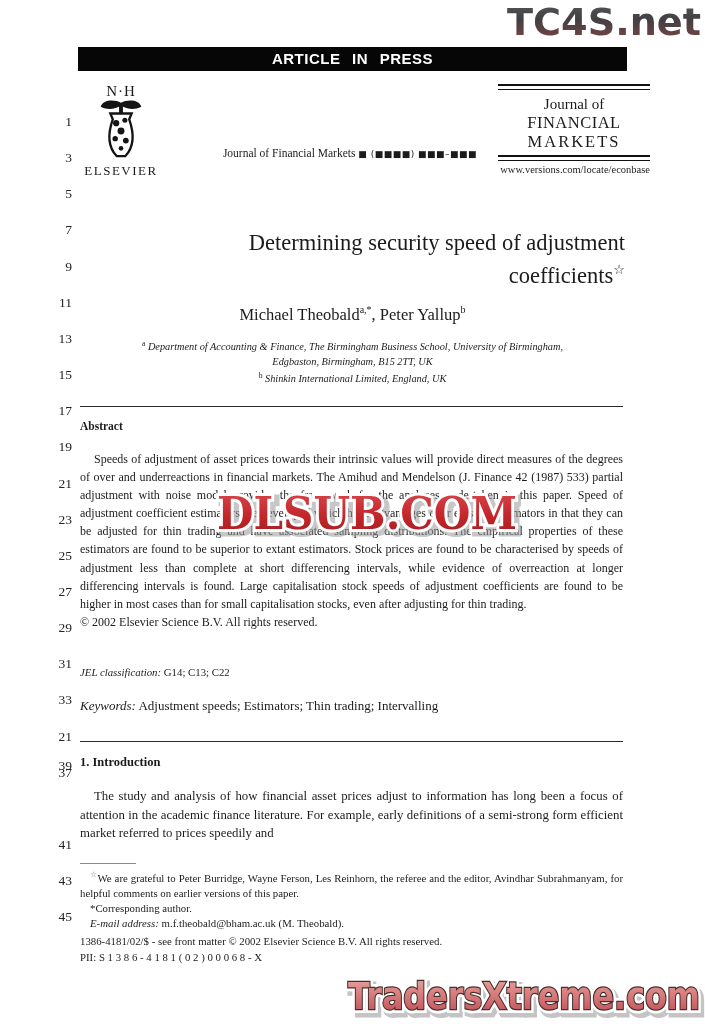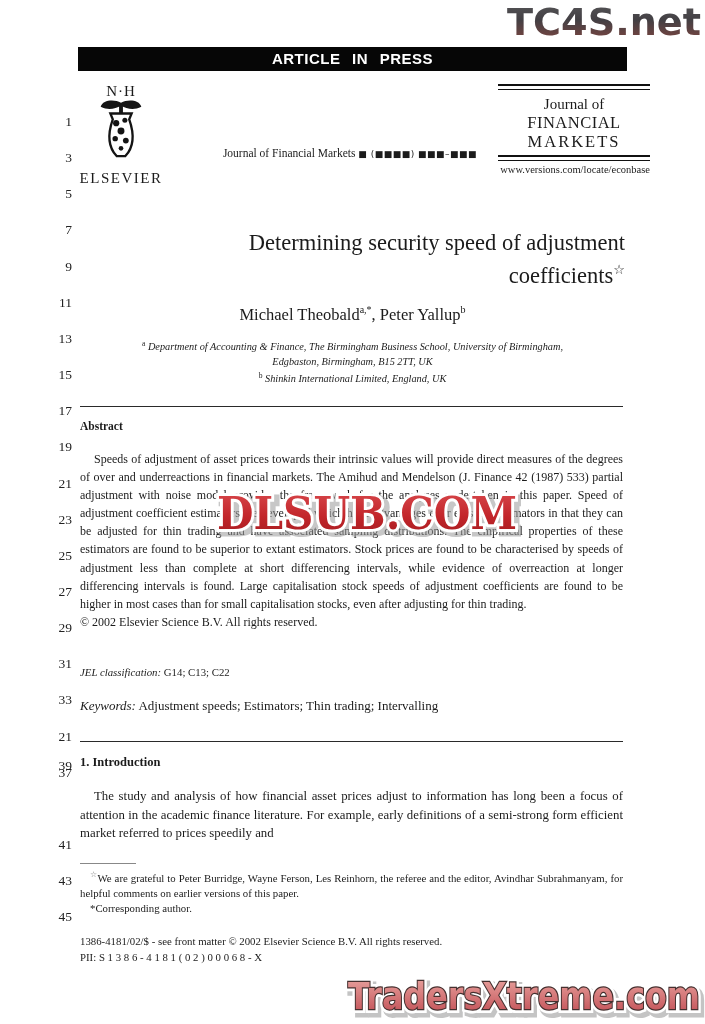--- a/index.html
+++ b/index.html
@@ -9,21 +9,21 @@
   
   .line-col{position:absolute;left:44px;top:0;width:28px;height:100%;}
   .line-num{position:absolute;left:0;width:28px;text-align:right;font-size:13.5px;color:#222;}
   
   .banner{left:78px;top:47px;width:549px;height:24px;background:#060606;color:#fff;
           font-family:"Liberation Sans",sans-serif;font-weight:bold;font-size:15px;
           letter-spacing:.5px;word-spacing:7px;text-align:center;line-height:24px;}
   
   .logo{left:73px;top:84px;width:96px;text-align:center;}
   .logo-nh{font-size:15px;letter-spacing:1px;line-height:14px;}
-  .logo-name{font-size:15px;letter-spacing:1.5px;margin-top:8px;}
+  .logo-name{font-size:13px;letter-spacing:1.5px;margin-top:1px;}
   
   .citation{left:150px;top:147px;width:400px;text-align:center;font-size:11.5px;}
   .citation .boxes{font-family:"DejaVu Sans",sans-serif;font-size:9px;letter-spacing:.5px;}
   
   .masthead{left:498px;top:84px;width:152px;text-align:center;}
   .dbl-rule{height:3px;border-top:2.5px solid #111;border-bottom:1px solid #111;}
   .mh-t{margin-bottom:5px;}
   .mh-b{margin-top:4px;}
   .mh1{font-size:15px;line-height:18px;}
   .mh2{font-size:16.5px;line-height:19px;letter-spacing:.5px;}
@@ -190,20 +190,24 @@
       </linearGradient>
     </defs>
     <text x="161" y="48" text-anchor="middle" font-family="DejaVu Serif, serif" font-weight="bold" font-size="44" textLength="300" lengthAdjust="spacingAndGlyphs" fill="none" stroke="#9a9a9a" stroke-width="9" opacity="0.55" transform="translate(4,3)">DLSUB.COM</text>
     <text x="161" y="48" text-anchor="middle" font-family="DejaVu Serif, serif" font-weight="bold" font-size="44" textLength="300" lengthAdjust="spacingAndGlyphs" fill="url(#gDl)" stroke="#ffffff" stroke-width="6" paint-order="stroke">DLSUB.COM</text>
   </svg>
 
   <div class="abs fn-rule"></div>
   <div class="abs footnotes">
     <p class="fn-ind"><span class="fn-star">☆</span><span>We are grateful to Peter Burridge, Wayne Ferson, Les Reinhorn, the referee and the editor, Avindhar Subrahmanyam, for helpful comments on earlier versions of this paper.</span></p>
     <p class="fn-ind">*Corresponding author.</p>
+    <p class="fn-ind">
+      <span class="ital">E-mail address:</span>
+      <span>m.f.theobald@bham.ac.uk (M. Theobald).</span>
+    </p>
   </div>
 
   <div class="abs footer1">1386-4181/02/$ - see front matter © 2002 Elsevier Science B.V. All rights reserved.</div>
   <div class="abs footer2">
     <span>PII:</span>
     <span>S 1 3 8 6 - 4 1 8 1 ( 0 2 ) 0 0 0 6 8 - X</span>
   </div>
 
   <svg class="abs wm-traders" width="368" height="54" viewBox="0 0 368 54">
     <defs>

